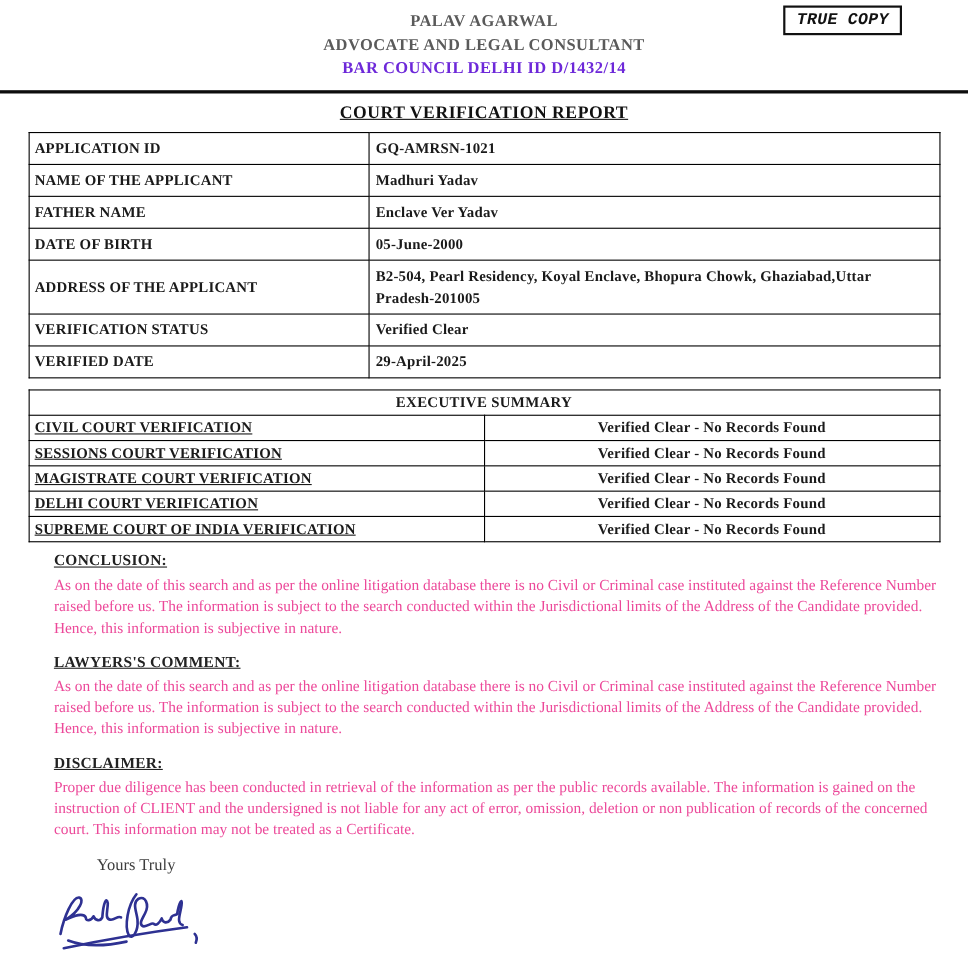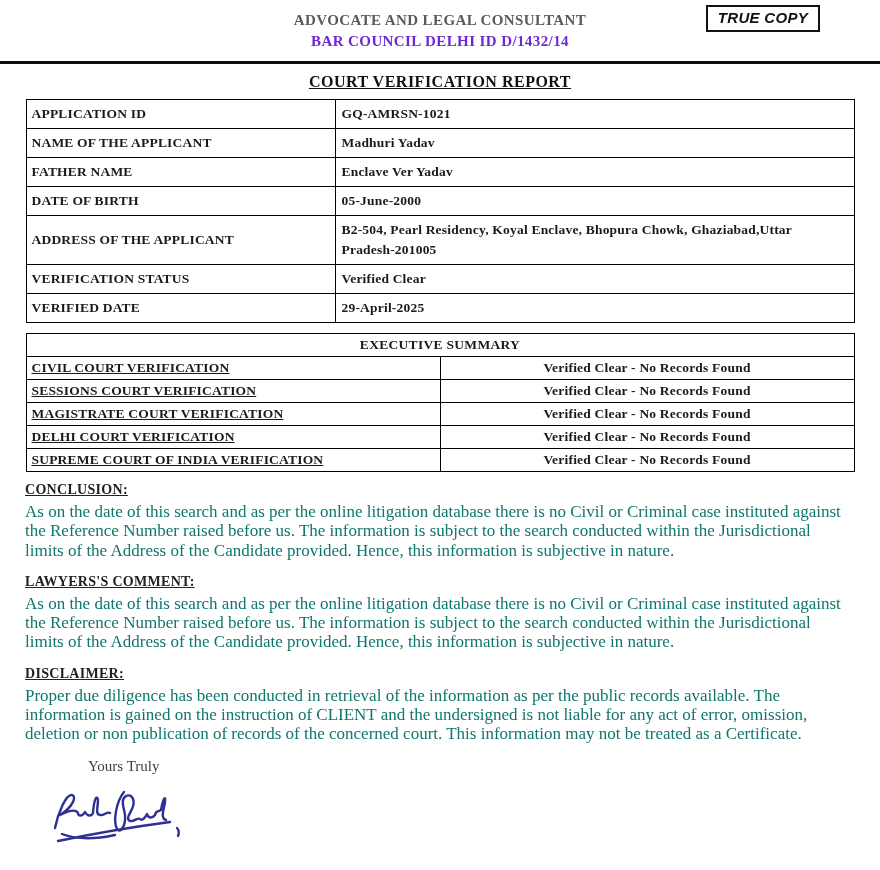--- a/index.html
+++ b/index.html
@@ -22,21 +22,21 @@
     letter-spacing: 0.4px;
   }
   .stamp {
     position: absolute;
     top: 5px; right: 60px;
     border: 2.5px solid #111;
     padding: 2px 10px 3px 10px;
     background: #fff;
   }
   .stamp span {
-    font-family: Liberation Sans, sans-serif;
+    font-family: Liberation Mono, monospace;
     font-style: italic;
     font-weight: bold;
     font-size: 15px;
     letter-spacing: 0.3px;
     color: #111;
   }
   .top-rule {
     margin-top: 9px;
     width: 880px; height: 3px;
     background: #0d0d0d;
@@ -98,52 +98,53 @@
   .summary-table .value-cell {
     font-weight: bold;
     font-size: 13.5px;
     text-align: center;
     padding: 3px 4px;
     vertical-align: middle;
     letter-spacing: 0.2px;
   }
 
   
-  .sections { padding: 10px 27px 0 25px; }
+  .sections { padding: 10px 27px 0 25px; margin-left: 24px; }
   .section { margin-bottom: 14px; }
   .section-heading {
     font-size: 14px;
     font-weight: bold;
     text-decoration: underline;
     color: #222;
     letter-spacing: 0.3px;
     margin-bottom: 4px;
   }
   .section-body {
-    font-size: 17px;
+    font-size: 14px;
     line-height: 19.3px;
-    color: #0f766e;
+    color: #ec4899;
     text-align: left;
   }
 
   
   .signoff { padding-left: 25px; margin-top: 10px; }
   .salutation {
     font-size: 15px;
     color: #3d3d3d;
     padding-left: 63px;
   }
   .signature-wrap { margin-top: 8px; margin-left: 22px; width: 150px; height: 70px; }
 </style>
 </head>
 <body>
 
 <div class="page">
 
   <div class="letterhead">
+    <div class="lh-line" style="color: rgb(90, 90, 90);">PALAV AGARWAL</div>
     <div class="lh-line" style="color: rgb(90, 90, 90);">ADVOCATE AND LEGAL CONSULTANT</div>
     <div class="lh-line" style="color: #6d28d9;">BAR COUNCIL DELHI ID D/1432/14</div>
   </div>
 
   <div class="stamp">
     <span>TRUE COPY</span>
   </div>
 
   <div class="top-rule"></div>
 

